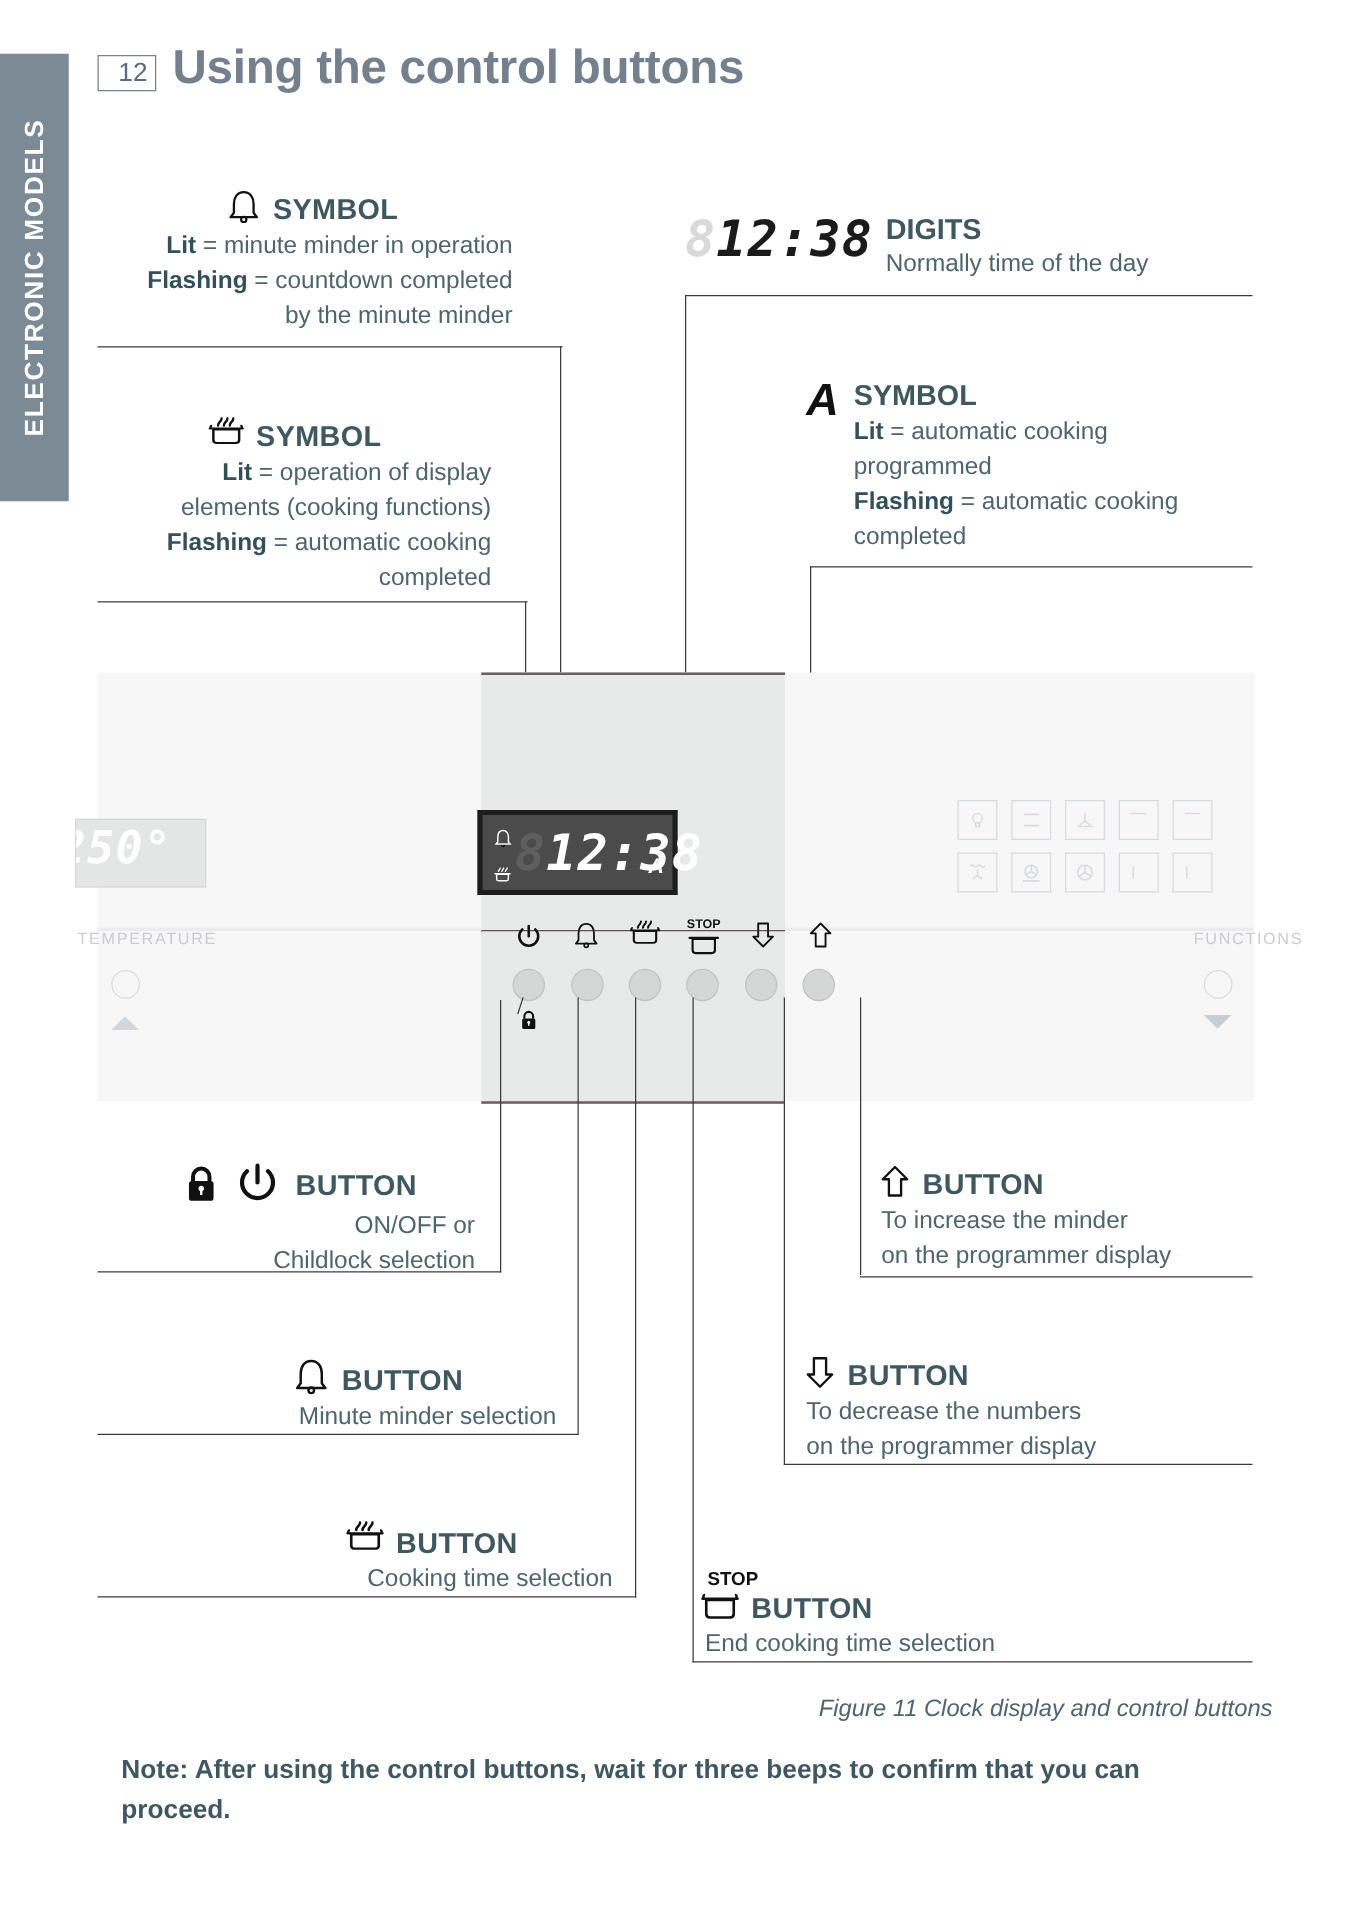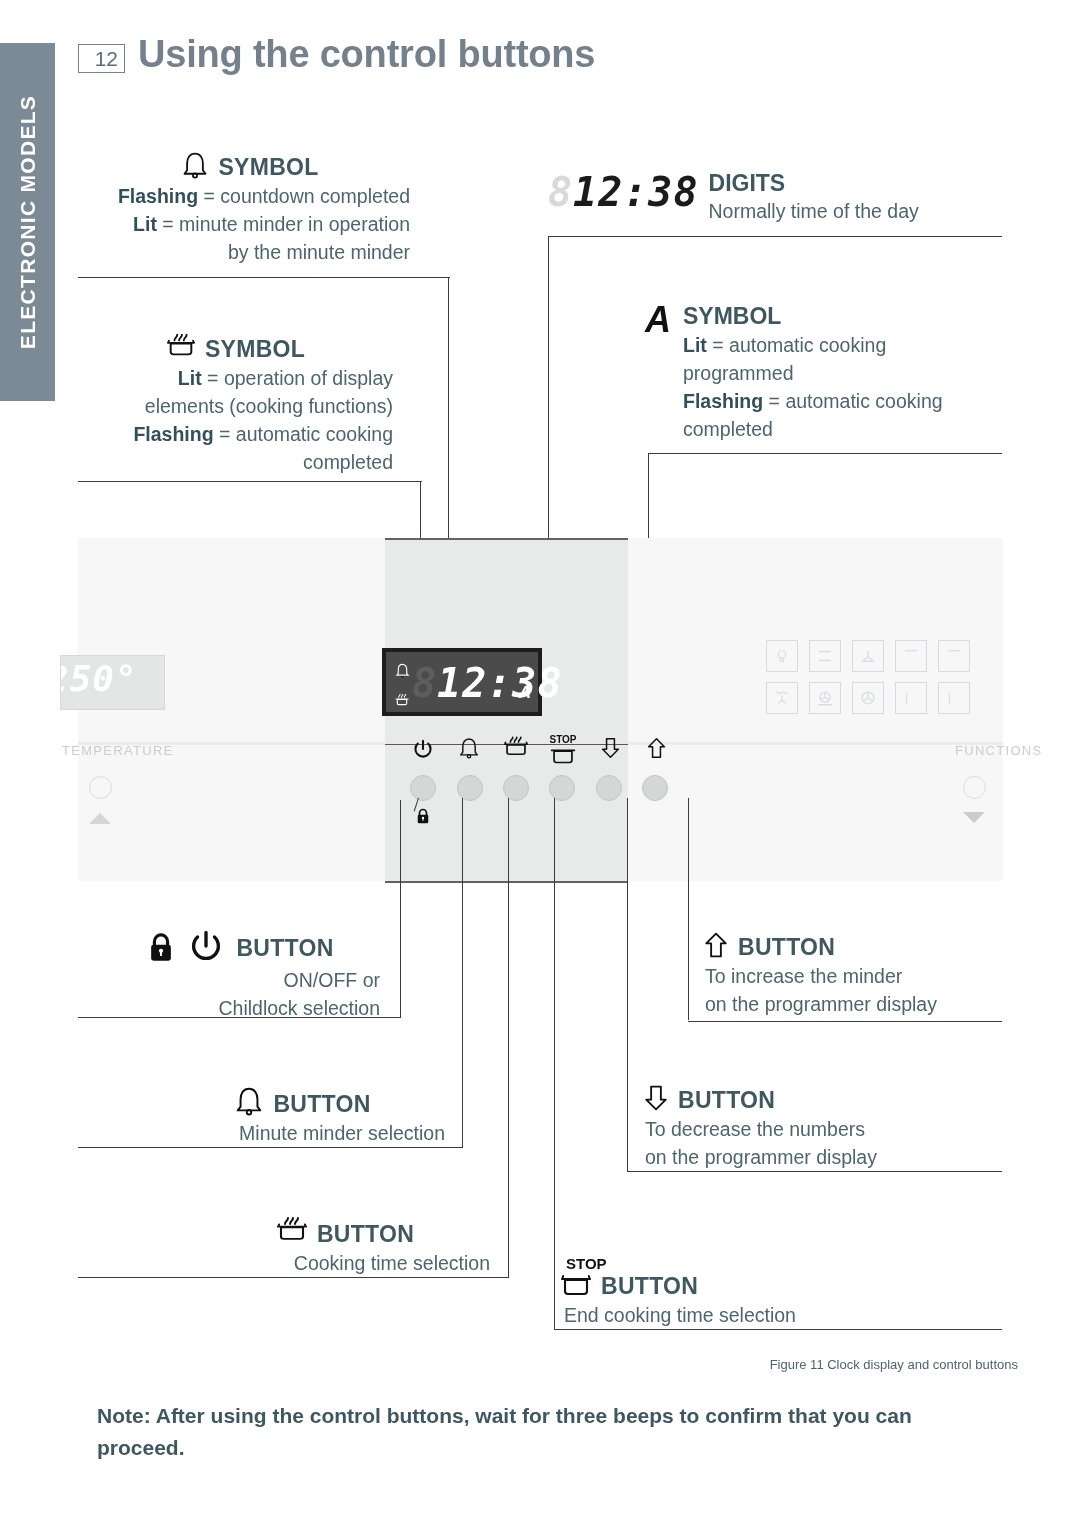--- a/index.html
+++ b/index.html
@@ -133,21 +133,21 @@
   .pbtn-icon{position:absolute;width:34px;text-align:center;}
   .pbtn-dot{
     position:absolute;width:26px;height:26px;border-radius:50%;
     background:#d5d7d7;border:1px solid #c2c4c4;box-sizing:border-box;
   }
   #lock-glyph{position:absolute;left:415px;top:808px;}
 
   
   #fig-caption{
     position:absolute;left:0;top:1357px;width:1018px;text-align:right;
-    font-size:13px;color:#4e656d;
+    font-size:19px;font-style:italic;color:#4e656d;
   }
   #note{
     position:absolute;left:97px;top:1400px;width:900px;
     font-size:21px;line-height:32px;color:#3f5760;font-weight:bold;
   }
   .inline-arrow{display:inline-block;vertical-align:-5px;margin:0 2px;}
 </style>
 </head>
 <body>
 
@@ -197,22 +197,22 @@
   <div class="callout right-align" style="left:90px;top:150px;width:320px;">
     <div class="head" style="justify-content:center;">
       <span style="line-height:0;">
         <svg width="28" height="30" viewBox="0 0 32 32">
             <use href="#g-bell"></use>
           </svg>
       </span>
       <span class="ttl">SYMBOL</span>
     </div>
     <div class="body">
+      <div><b>Lit</b><span> = minute minder in operation</span></div>
       <div><b>Flashing</b><span> = countdown completed</span></div>
-      <div><b>Lit</b><span> = minute minder in operation</span></div>
       <div>by the minute minder</div>
     </div>
   </div>
 
   <div class="ln lnh" style="left:78px;top:277px;width:372px;"></div>
   <div class="ln lnv" style="left:448px;top:277px;height:400px;"></div>
   <div class="ln lnh" style="left:448px;top:676px;width:24px;"></div>
 
   <div class="callout right-align" style="left:78px;top:330px;width:315px;">
     <div class="head" style="justify-content:center;">

